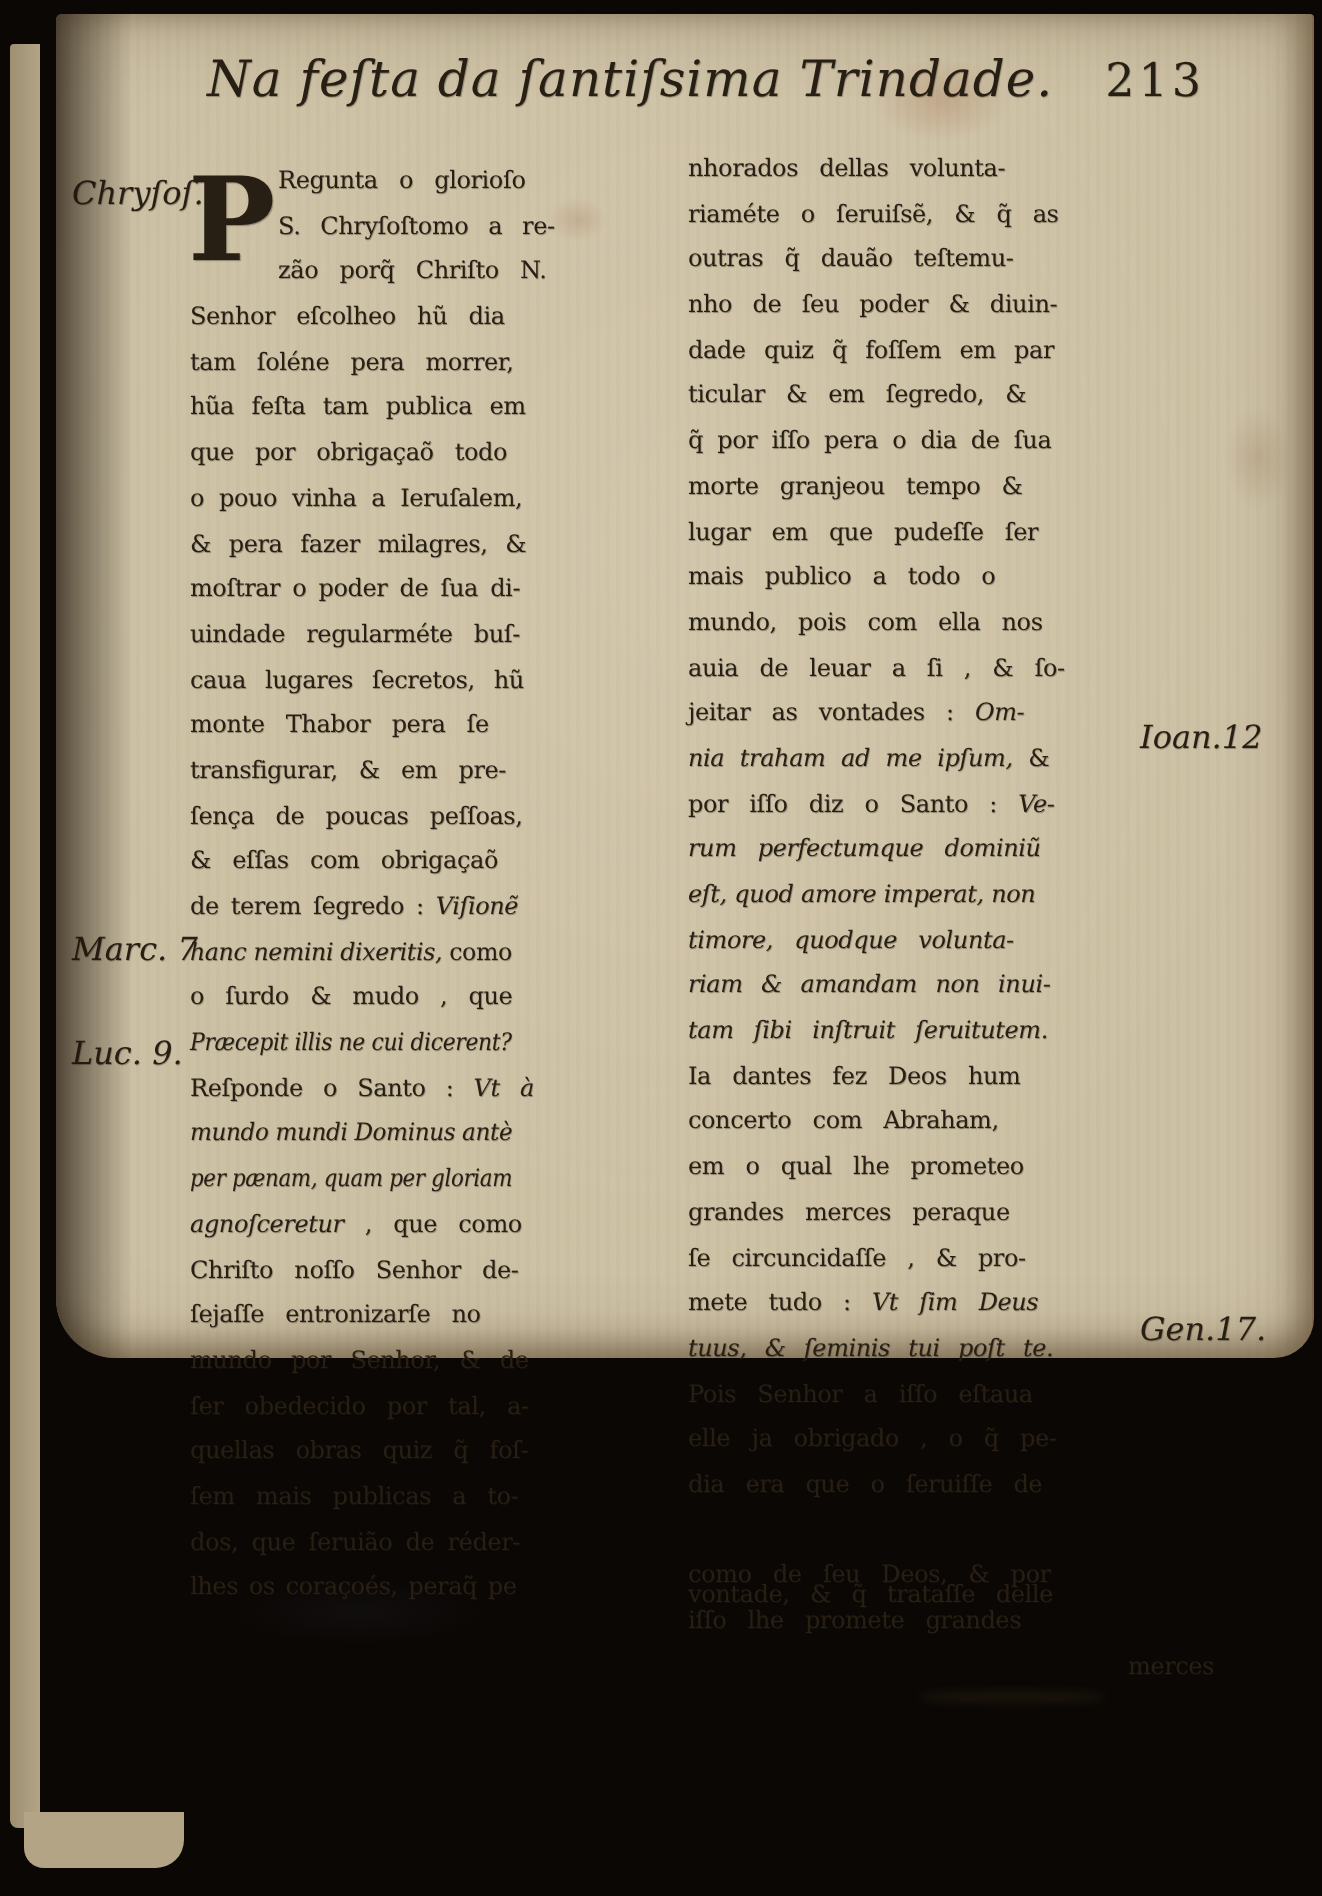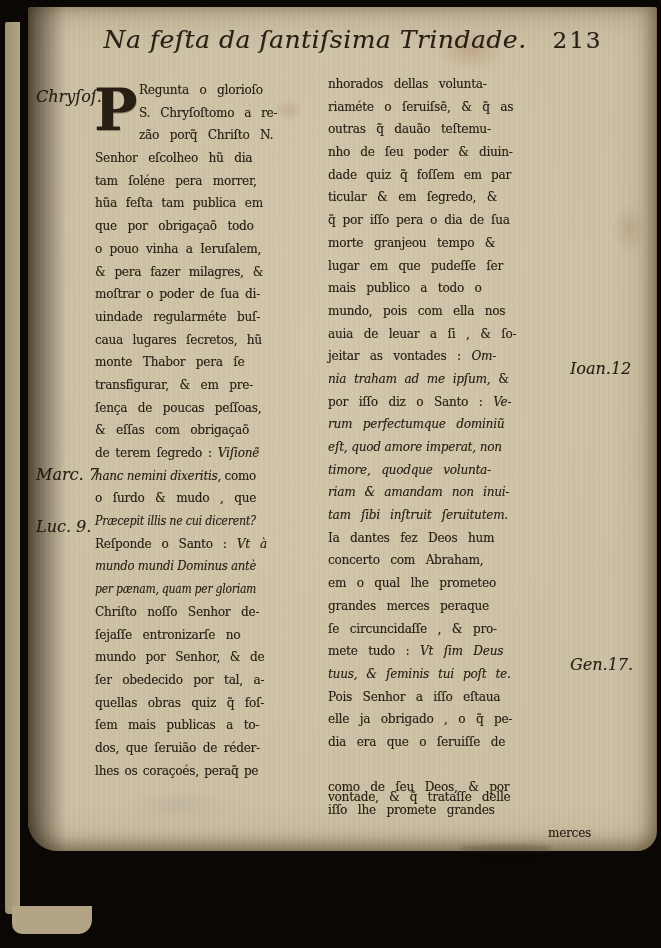--- a/index.html
+++ b/index.html
@@ -18,21 +18,21 @@
     position:absolute;left:5px;top:22px;bottom:34px;width:15px;
     background:linear-gradient(90deg,#9d8f72,var(--paper-edge));
     border-radius:2px 0 8px 4px;
   }
   .under-page-corner{
     position:absolute;left:12px;bottom:14px;width:80px;height:28px;
     background:var(--paper-edge);
     border-radius:0 0 14px 10px;
   }
   .page{
-    position:absolute;left:28px;top:7px;width:628px;height:844px;
+    position:absolute;left:28px;top:7px;width:628px;height:672px;
     background:
       radial-gradient(ellipse at 50% 40%, rgba(255,250,230,.10), rgba(0,0,0,0) 70%),
       repeating-linear-gradient(90deg, rgba(120,100,70,.045) 0 2px, rgba(0,0,0,0) 2px 5px),
       var(--paper);
     border-radius:3px 2px 20px 30px;
     box-shadow:
       inset 0 0 40px rgba(80,58,28,.33),
       inset -7px 0 14px rgba(60,40,18,.30),
       inset 0 -8px 14px rgba(60,40,18,.28);
     border-right:1px solid rgba(70,35,15,.55);
@@ -73,21 +73,21 @@
   .dropcap{
     position:absolute;left:66px;top:72px;width:42px;height:68px;
     font-size:58px;line-height:62px;font-weight:bold;color:var(--ink);
     text-shadow:.5px .5px .6px rgba(40,30,15,.4);
   }
   .col{
     position:absolute;color:var(--ink);
     font-size:12px;letter-spacing:-0.2px;
   }
   .col.left{left:67px;top:76px;width:244px;}
-  .col.right{left:300px;top:70px;width:263px;}
+  .col.right{left:316px;top:70px;width:263px;}
   .tline{
     height:22.7px;white-space:nowrap;
   }
   .tline.indent{padding-left:44px;}
   .tline.right{text-align:right;}
   .tline .fit{
     display:inline-block;white-space:nowrap;transform-origin:0 50%;
     text-shadow:.35px .35px .4px rgba(40,30,15,.38);
   }
   .it{font-style:italic;}
@@ -135,20 +135,21 @@
       <div class="tline"><span class="fit" style="word-spacing: 7px; transform: none;"><span>transfigurar, &amp; em pre-</span></span></div>
       <div class="tline"><span class="fit" style="word-spacing: 7px; transform: none;"><span>ſença de poucas peſſoas,</span></span></div>
       <div class="tline"><span class="fit" style="word-spacing: 7px; transform: none;"><span>&amp; eſſas com obrigaçaõ</span></span></div>
       <div class="tline"><span class="fit" style="word-spacing: 2.36328px; transform: none;"><span>de terem ſegredo : </span><span class="it">Viſionẽ</span></span></div>
       <div class="tline"><span class="fit" style="word-spacing: 0px; transform: scaleX(0.986232);"><span class="it">hanc nemini dixeritis,</span><span> como</span></span></div>
       <div class="tline"><span class="fit" style="word-spacing: 7px; transform: none;"><span>o ſurdo &amp; mudo , que</span></span></div>
       <div class="tline"><span class="fit" style="word-spacing: 0px; transform: scaleX(0.912949);"><span class="it">Præcepit illis ne cui dicerent?</span></span></div>
       <div class="tline"><span class="fit" style="word-spacing: 6.47813px; transform: none;"><span>Reſponde o Santo : </span><span class="it">Vt à</span></span></div>
       <div class="tline"><span class="fit" style="word-spacing: 0px; transform: scaleX(0.963475);"><span class="it">mundo mundi Dominus antè</span></span></div>
       <div class="tline"><span class="fit" style="word-spacing: 0px; transform: scaleX(0.891172);"><span class="it">per pænam, quam per gloriam</span></span></div>
+      <div class="tline"><span class="fit" style="word-spacing: 7px; transform: none;"><span class="it">agnoſceretur</span><span> , que como</span></span></div>
       <div class="tline"><span class="fit" style="word-spacing: 7px; transform: none;"><span>Chriſto noſſo Senhor de-</span></span></div>
       <div class="tline"><span class="fit" style="word-spacing: 7px; transform: none;"><span>ſejaſſe entronizarſe no</span></span></div>
       <div class="tline"><span class="fit" style="word-spacing: 6.09375px; transform: none;"><span>mundo por Senhor, &amp; de</span></span></div>
       <div class="tline"><span class="fit" style="word-spacing: 7px; transform: none;"><span>ſer obedecido por tal, a-</span></span></div>
       <div class="tline"><span class="fit" style="word-spacing: 7px; transform: none;"><span>quellas obras quiz q̃ foſ-</span></span></div>
       <div class="tline"><span class="fit" style="word-spacing: 7px; transform: none;"><span>ſem mais publicas a to-</span></span></div>
       <div class="tline"><span class="fit" style="word-spacing: 3.02344px; transform: none;"><span>dos, que ſeruião de réder-</span></span></div>
       <div class="tline"><span class="fit" style="word-spacing: 1.75px; transform: none; text-align: center;"><span>lhes os coraçoés, peraq̃ pe</span></span></div>
     </div>
   <div class="col right" id="col-right">

